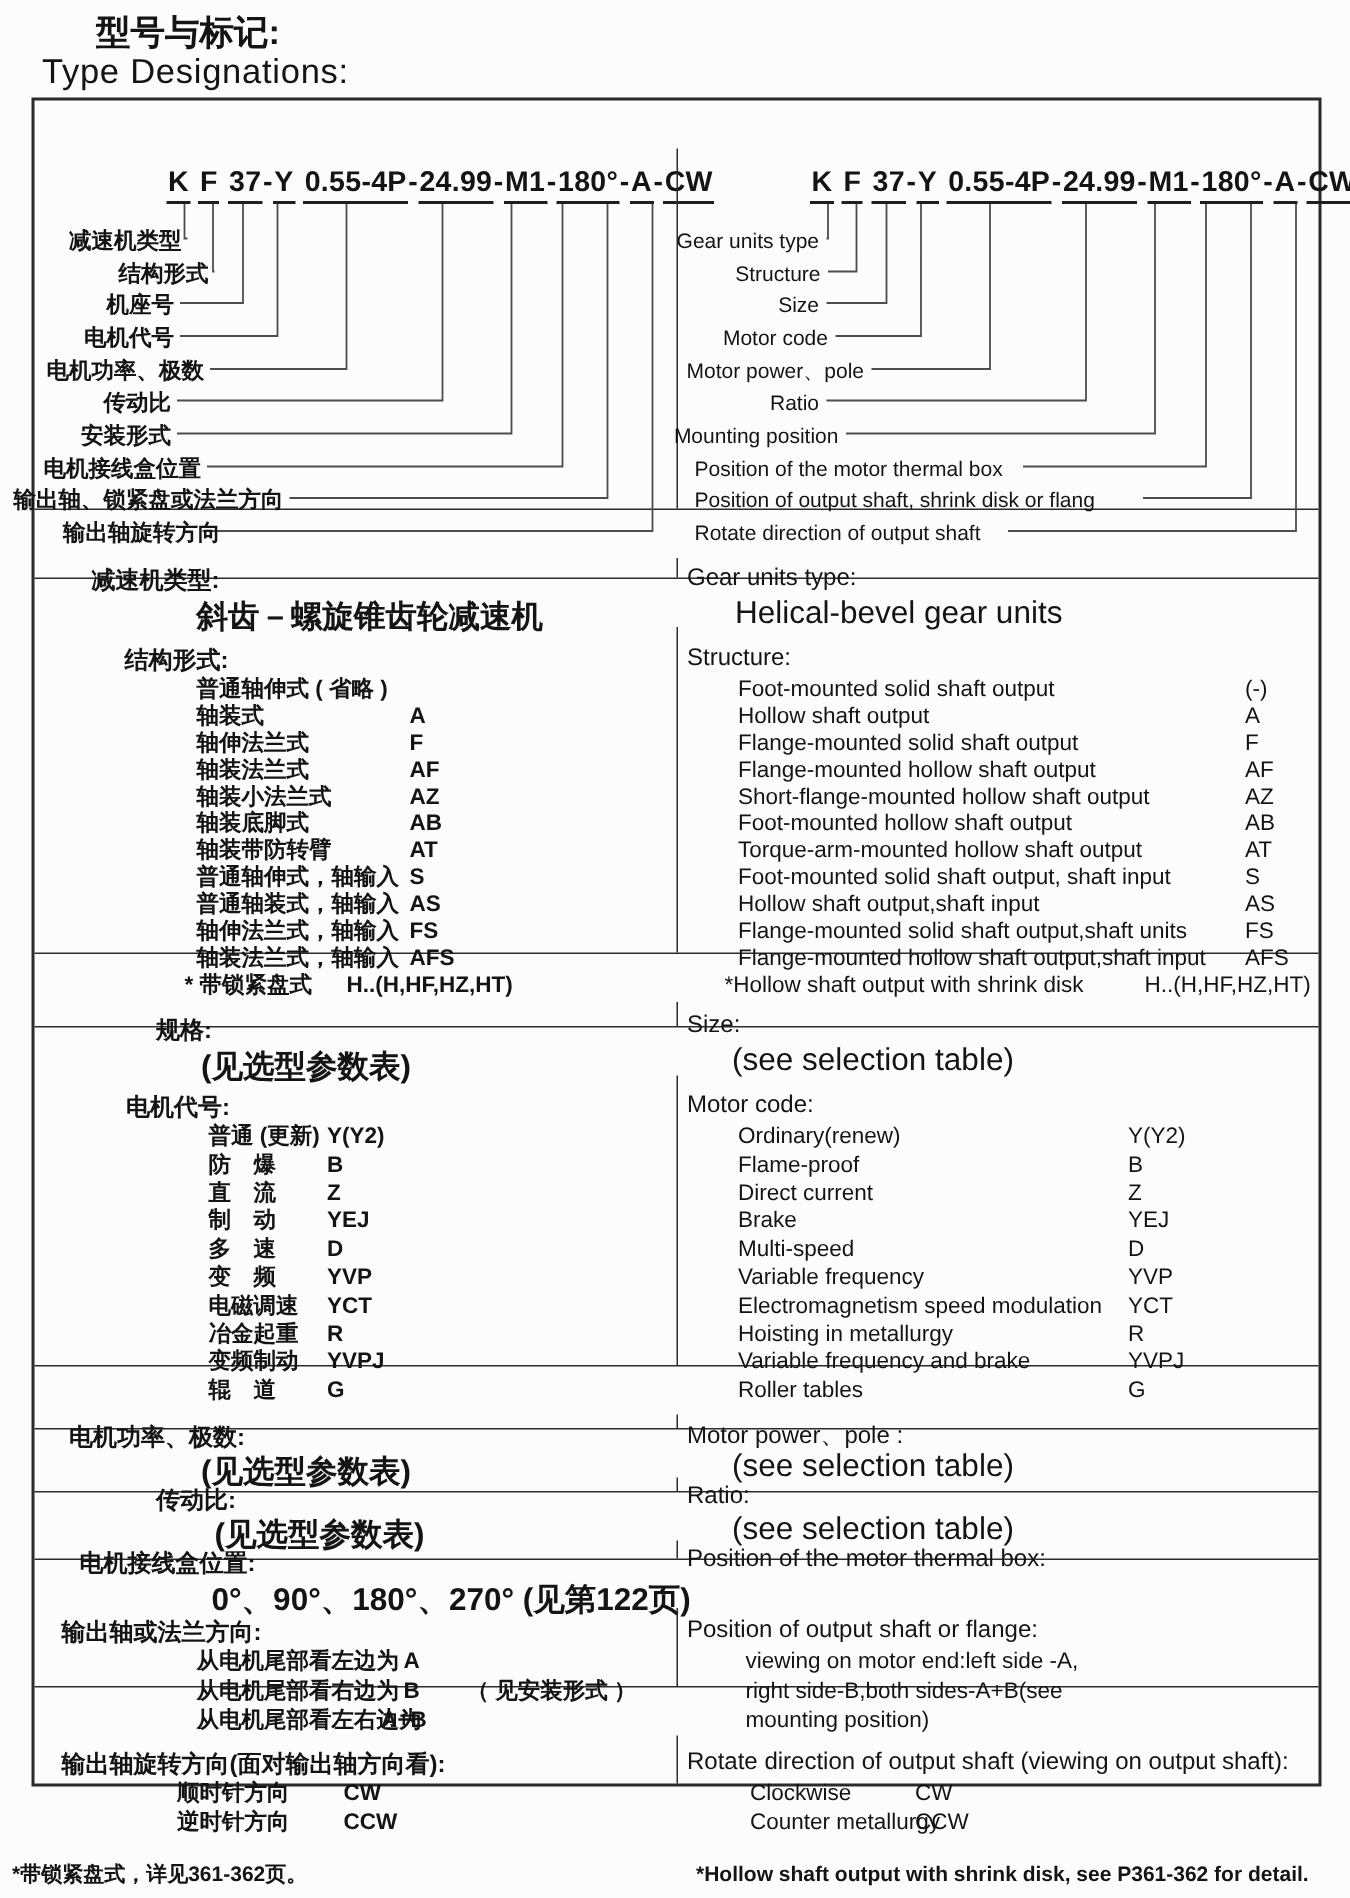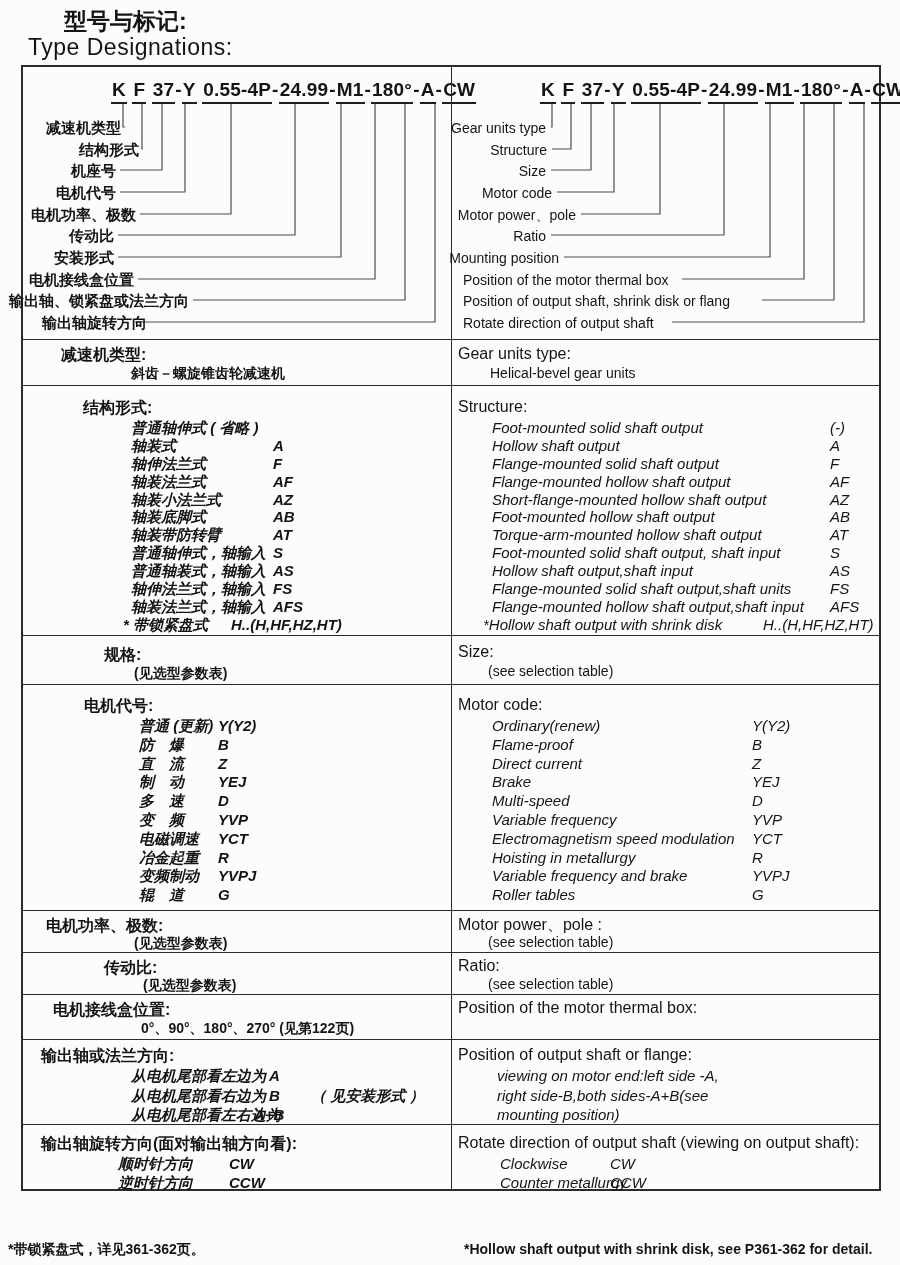--- a/index.html
+++ b/index.html
@@ -5,36 +5,36 @@
   html,body{margin:0;padding:0;}
   body{width:900px;height:1265px;background:#fcfcfc;color:#141414;
        font-family:"Liberation Sans","DejaVu Sans",sans-serif;position:relative;overflow:hidden;}
   .t{position:absolute;white-space:nowrap;}
   .zh{font-weight:700;}
   .title-zh{left:64px;top:6px;font-size:23px;font-weight:700;}
   .title-en{left:28px;top:34px;font-size:23px;font-weight:400;letter-spacing:.5px;}
   .table{position:absolute;left:21px;top:65px;width:860px;border:2px solid #2b2b2b;box-sizing:border-box;background:#fcfcfc;}
   .row{display:flex;border-top:1.5px solid #2b2b2b;box-sizing:border-box;}
   .row:first-child{border-top:none;}
-  .cell{position:relative;box-sizing:border-box;flex:none;width:428px;overflow:visible;}
+  .cell{position:relative;box-sizing:border-box;flex:none;width:428px;overflow:visible;margin-top:32px;}
   .cell.right{border-left:1.5px solid #2b2b2b;}
   .r1{height:272px}.r2{height:46px}.r3{height:250px}.r4{height:49px}.r5{height:226px}
   .r6{height:42px}.r7{height:42px}.r8{height:48px}.r9{height:45px}.r10{height:85px}.r11{height:65px}
   .sec-title{font-size:16px;}
-  .val{font-size:14px;}
+  .val{font-size:21px;}
   .leads{position:absolute;left:0;top:0;}
   .leads path{fill:none;stroke:#4d4d4d;stroke-width:1.2;}
   .mcode{position:absolute;left:88px;top:12px;font-size:19px;font-weight:700;letter-spacing:.2px;white-space:nowrap;}
   .mcode span{display:inline-block;white-space:pre;}
   .mcode span:nth-of-type(odd){border-bottom:2px solid #1f1f1f;padding:0 1px 1px 1px;}
   .dlab{position:absolute;white-space:nowrap;}
   .dlab.zh{font-size:15px;}
   .dlab.en{font-size:14px;font-weight:400;}
   .list{position:absolute;left:0;right:0;}
-  .li{position:relative;font-style:italic;}
+  .li{position:relative;}
   .li span{position:absolute;top:0;white-space:nowrap;font-size:15px;}
   .struct .li{height:17.9px;line-height:17.9px;}
   .motor .li{height:18.8px;line-height:18.8px;}
   .flange .li{height:19.5px;line-height:19.5px;}
   .rot .li{height:19px;line-height:19px;}
   .left  .struct .lab{left:108px}  .left  .struct .code{left:250px}
   .right .struct .lab{left:40px}   .right .struct .code{left:378px}
   .left  .struct div:last-child .lab{left:100px}
   .left  .struct div:last-child .code{left:208px}
   .right .struct div:last-child .lab{left:31px}

